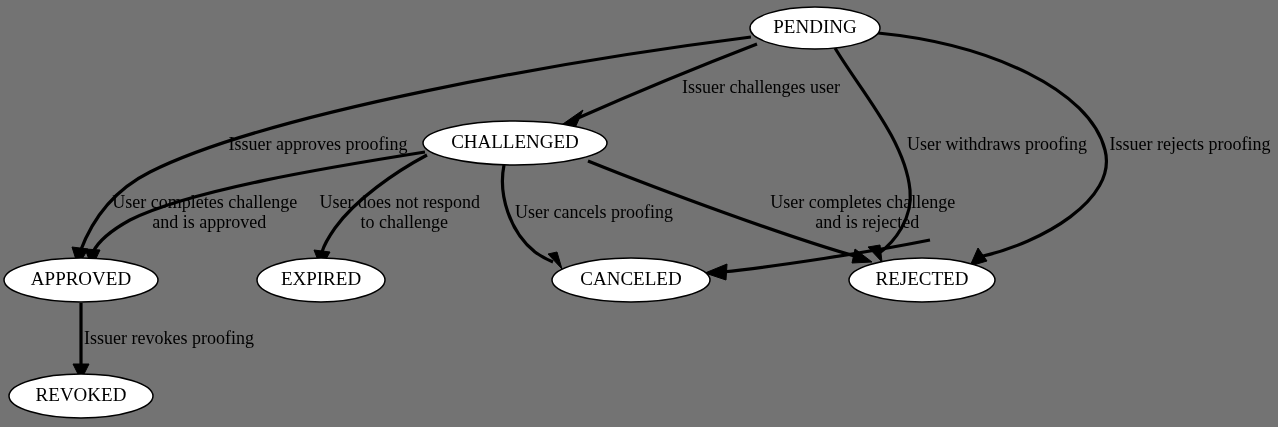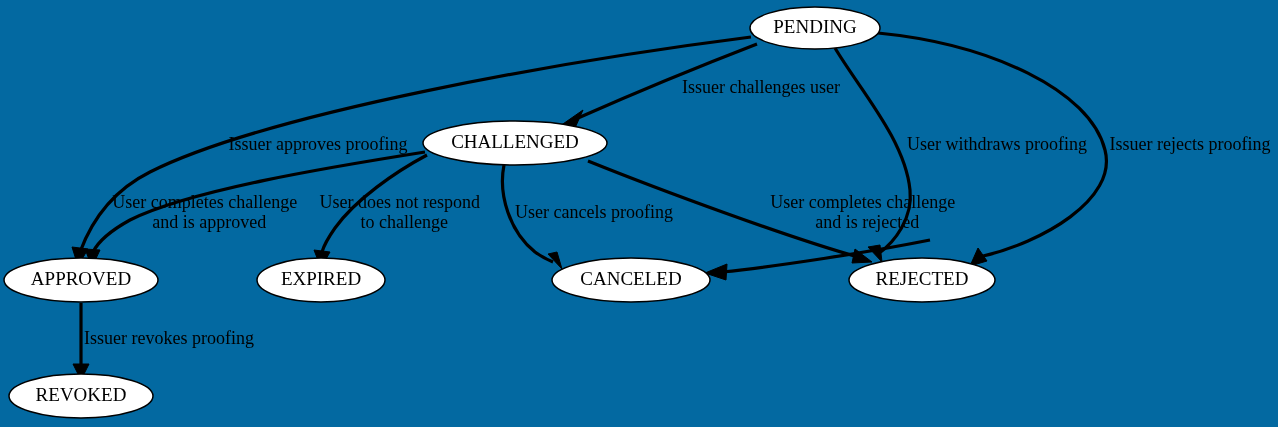--- a/index.html
+++ b/index.html
@@ -4,21 +4,21 @@
 <style>
   html, body {
     margin: 0;
     padding: 0;
     background: #ffffff;
   }
   #diagram-root {
     position: relative;
     width: 1278px;
     height: 427px;
-    background: #0369a1;
+    background: #737373;
     font-family: "Liberation Serif", "DejaVu Serif", serif;
     overflow: hidden;
   }
   svg#graph-canvas {
     position: absolute;
     top: 0;
     left: 0;
     width: 1278px;
     height: 427px;
   }

